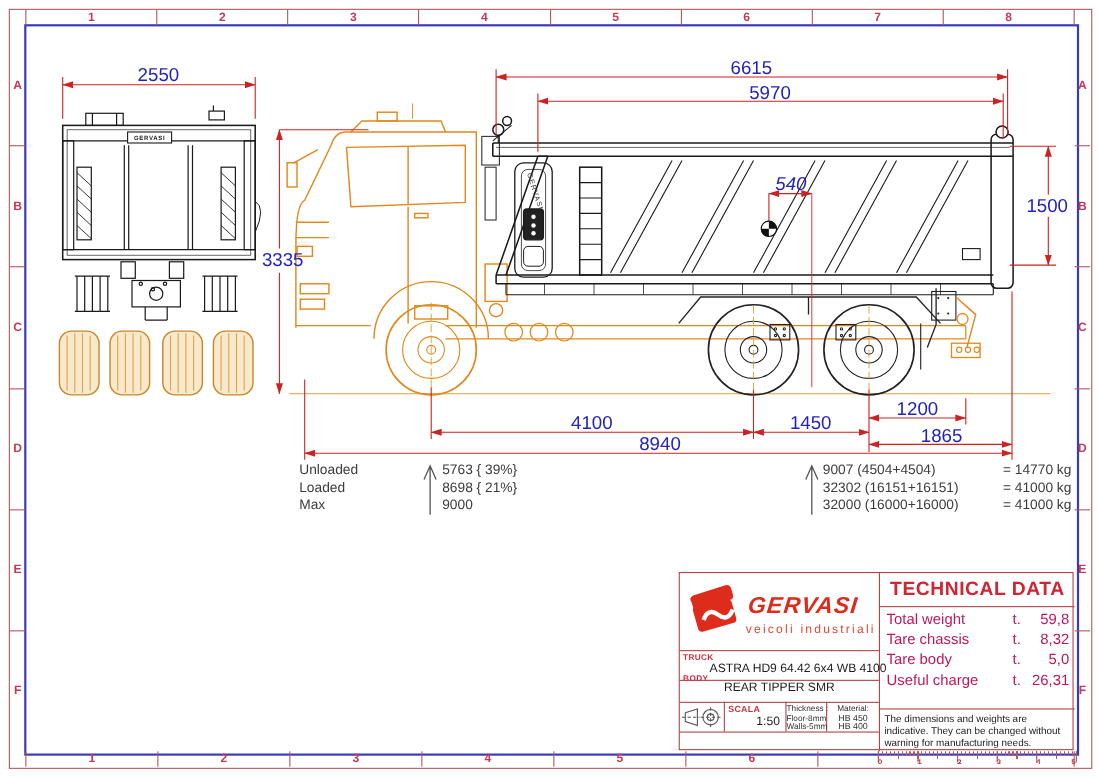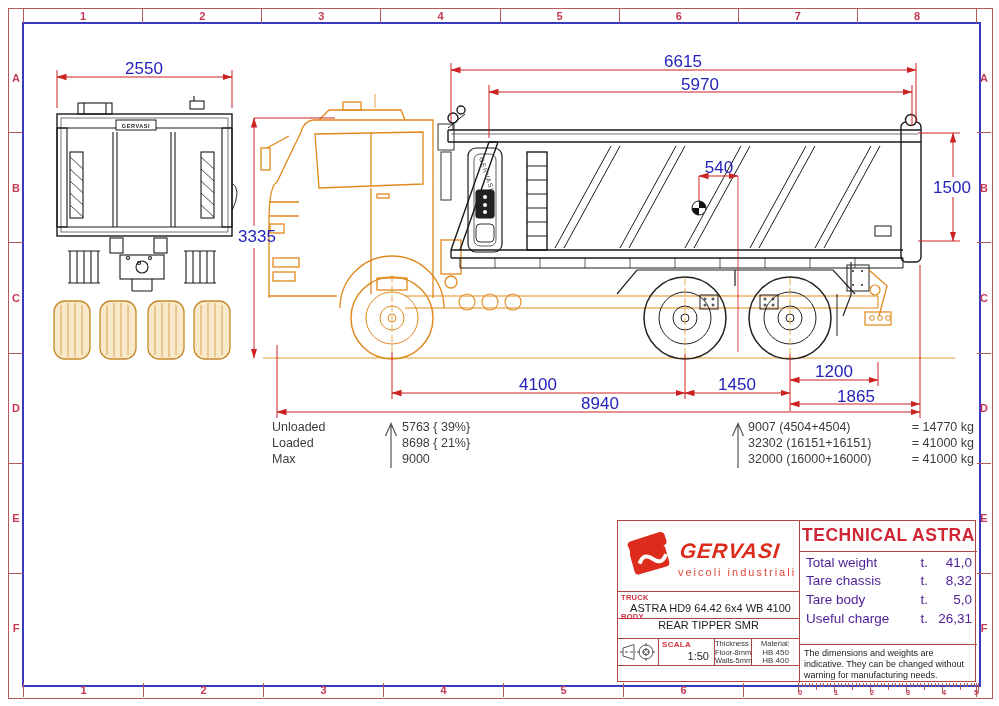--- a/index.html
+++ b/index.html
@@ -34,21 +34,21 @@
   
   .wt{color:#3c3c3c;font-size:12.5px;white-space:nowrap;}
   .wt.right{text-align:right;}
   
   .tb{border:1px solid #b04545;box-sizing:border-box;}
   .tb-line{background:#b04545;}
   .tb-label{color:#d03040;font-size:7.5px;font-weight:bold;letter-spacing:.3px;}
   .tb-value{color:#1d1d1d;font-size:11px;white-space:nowrap;}
   .tiny{font-size:7.5px;color:#333;line-height:8.5px;white-space:nowrap;}
   .tech-title{color:#d02535;font-size:17.5px;font-weight:bold;letter-spacing:.5px;text-align:center;}
-  .tech-row{display:flex;align-items:center;color:#4c1d95;font-size:13.5px;padding:0 5px 0 6px;height:18.6px;}
+  .tech-row{display:flex;align-items:center;color:#be185d;font-size:13.5px;padding:0 5px 0 6px;height:18.6px;}
   .tech-row .lbl{flex:1;}
   .tech-row .unit{width:30px;text-align:right;}
   .tech-row .val{width:44px;text-align:right;}
   .note{font-size:9px;color:#222;line-height:11px;padding:3px 4px;}
   .logo-name{color:#dd2b1c;font-size:21px;font-weight:bold;font-style:italic;letter-spacing:1px;transform:skewX(-6deg);}
   .logo-tag{color:#e04838;font-size:11px;letter-spacing:2px;}
   svg{display:block;}
 </style>
 </head>
 <body>
@@ -277,21 +277,21 @@
 
     <g stroke="#555" stroke-width="1.2" fill="none">
       <path d="M391,468 V424 M385.5,436 L391,423.5 L396.5,436"></path>
       <path d="M738,468 V424 M732.5,436 L738,423.5 L743.5,436"></path>
     </g>
   </svg>
 
   <span class="abs dim" style="left:144px;top:59px;">2550</span>
   <span class="abs dim" style="left:683px;top:52px;">6615</span>
   <span class="abs dim" style="left:700px;top:75px;">5970</span>
-  <span class="abs dim" style="left:719px;top:158px;">540</span>
+  <span class="abs dim" style="left:719px;top:158px;font-style:italic;">540</span>
   <span class="abs dim" style="left:952px;top:178px;">1500</span>
   <span class="abs dim" style="left:257px;top:227px;">3335</span>
   <span class="abs dim" style="left:538px;top:375px;">4100</span>
   <span class="abs dim" style="left:737px;top:375px;">1450</span>
   <span class="abs dim" style="left:834px;top:362px;">1200</span>
   <span class="abs dim" style="left:856px;top:387px;">1865</span>
   <span class="abs dim" style="left:600px;top:394px;">8940</span>
 
   <div class="abs" style="left:0;top:0;">
     <span class="abs wt" style="left:272px;top:420px;">Unloaded</span>
@@ -328,21 +328,21 @@
           <path d="M6,12 q-2,-5 3,-6 l30,-1 q5,0 5,5 l0,5 q0,4 -4,4 l-30,1 q-3,0 -4,-3 z" fill="#dd2b1c"></path>
           <path d="M12,30 q7,-10 14,-1 q7,9 14,-1" stroke="#fff" stroke-width="4" fill="none"></path>
         </g>
       </svg>
       <div class="abs logo-name" style="left:62px;top:18px;">GERVASI</div>
       <div class="abs logo-tag" style="left:60px;top:45px;">veicoli  industriali</div>
     </div>
 
     <div class="abs" style="left:0;top:71px;width:181px;height:26px;">
       <span class="abs tb-label" style="left:3px;top:1px;">TRUCK</span>
-      <div class="abs tb-value" style="left:2px;top:10px;width:181px;text-align:center;">ASTRA HD9 64.42 6x4 WB 4100</div>
+      <div class="abs tb-value" style="left:17px;top:10px;width:181px;text-align:center;">ASTRA HD9 64.42 6x4 WB 4100</div>
     </div>
 
     <div class="abs" style="left:0;top:91px;width:181px;height:19px;">
       <span class="abs tb-label" style="left:3px;top:0px;">BODY</span>
       <div class="abs tb-value" style="left:0;top:7px;width:181px;text-align:center;">REAR TIPPER SMR</div>
     </div>
 
     <div class="abs" style="left:0;top:118px;width:40px;height:26px;">
       <svg style="margin:3px 0 0 2px;" width="36" height="20" viewBox="0 0 36 20">
         <g stroke="#555" stroke-width="1" fill="none">
@@ -365,26 +365,26 @@
       <div class="tiny">Walls-5mm</div>
     </div>
     <div class="abs" style="left:134px;top:118px;width:47px;height:26px;text-align:center;">
       <div class="tiny" style="margin-top:1px;">Material:</div>
       <div class="tiny" style="font-size:8px;">HB 450</div>
       <div class="tiny" style="font-size:8px;">HB 400</div>
     </div>
 
 
     <div class="abs" style="left:182px;top:0;width:177px;height:123px;">
-      <div class="tech-title" style="margin-top:4px;">TECHNICAL ASTRA</div>
+      <div class="tech-title" style="margin-top:4px;">TECHNICAL DATA</div>
       <div style="margin-top:7px;">
         <div class="tech-row">
           <span class="lbl">Total weight</span>
           <span class="unit">t.</span>
-          <span class="val">41,0</span>
+          <span class="val">59,8</span>
         </div>
         <div class="tech-row">
           <span class="lbl">Tare chassis</span>
           <span class="unit">t.</span>
           <span class="val">8,32</span>
         </div>
         <div class="tech-row">
           <span class="lbl">Tare body</span>
           <span class="unit">t.</span>
           <span class="val">5,0</span>

